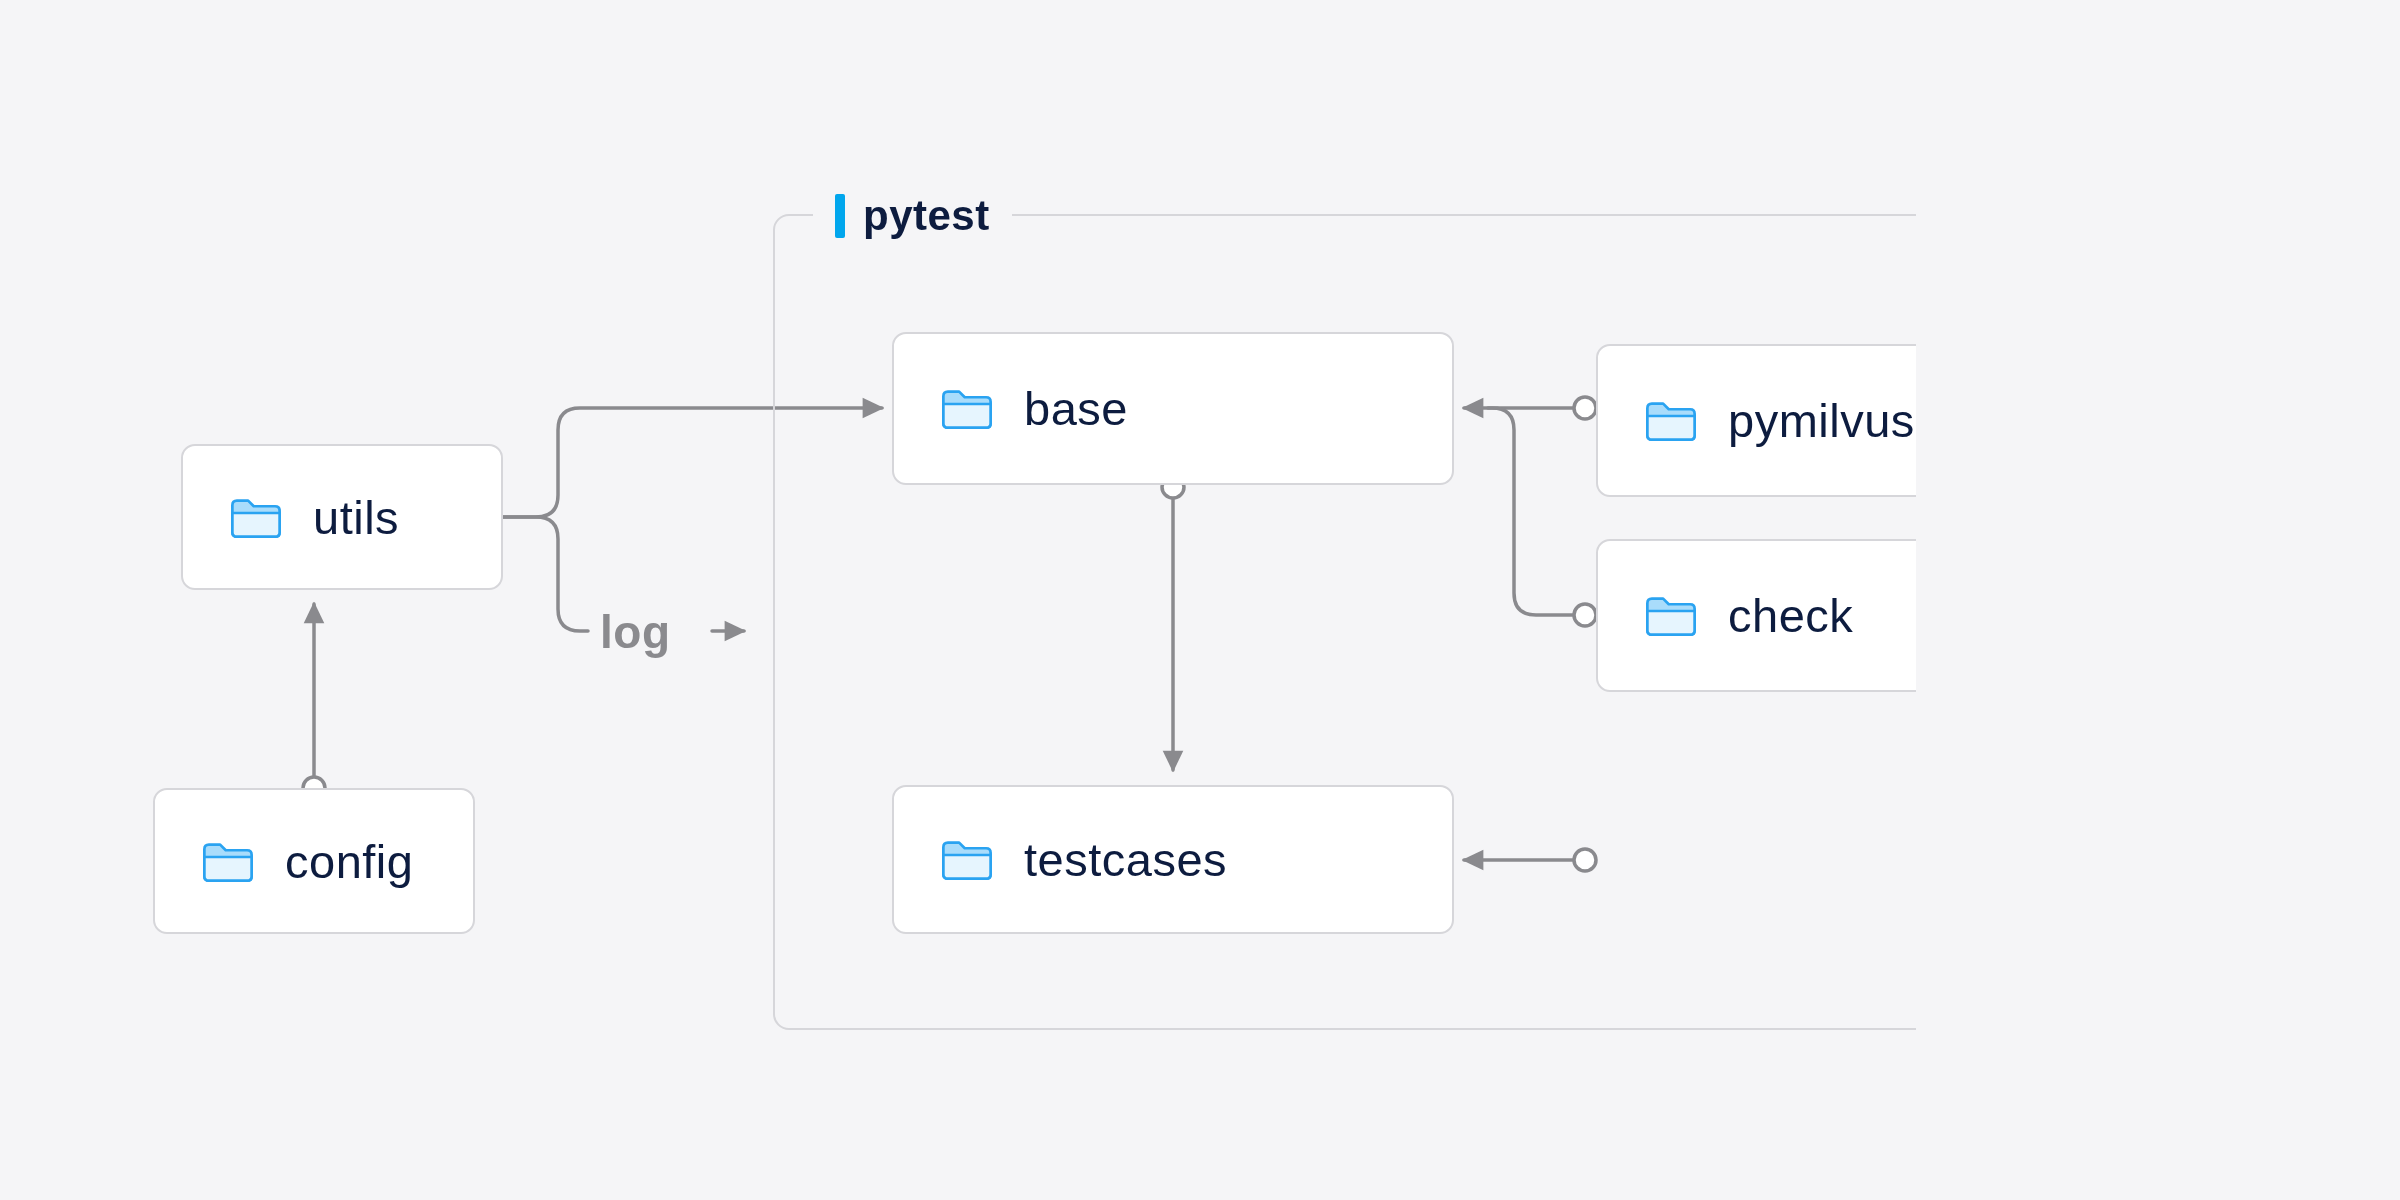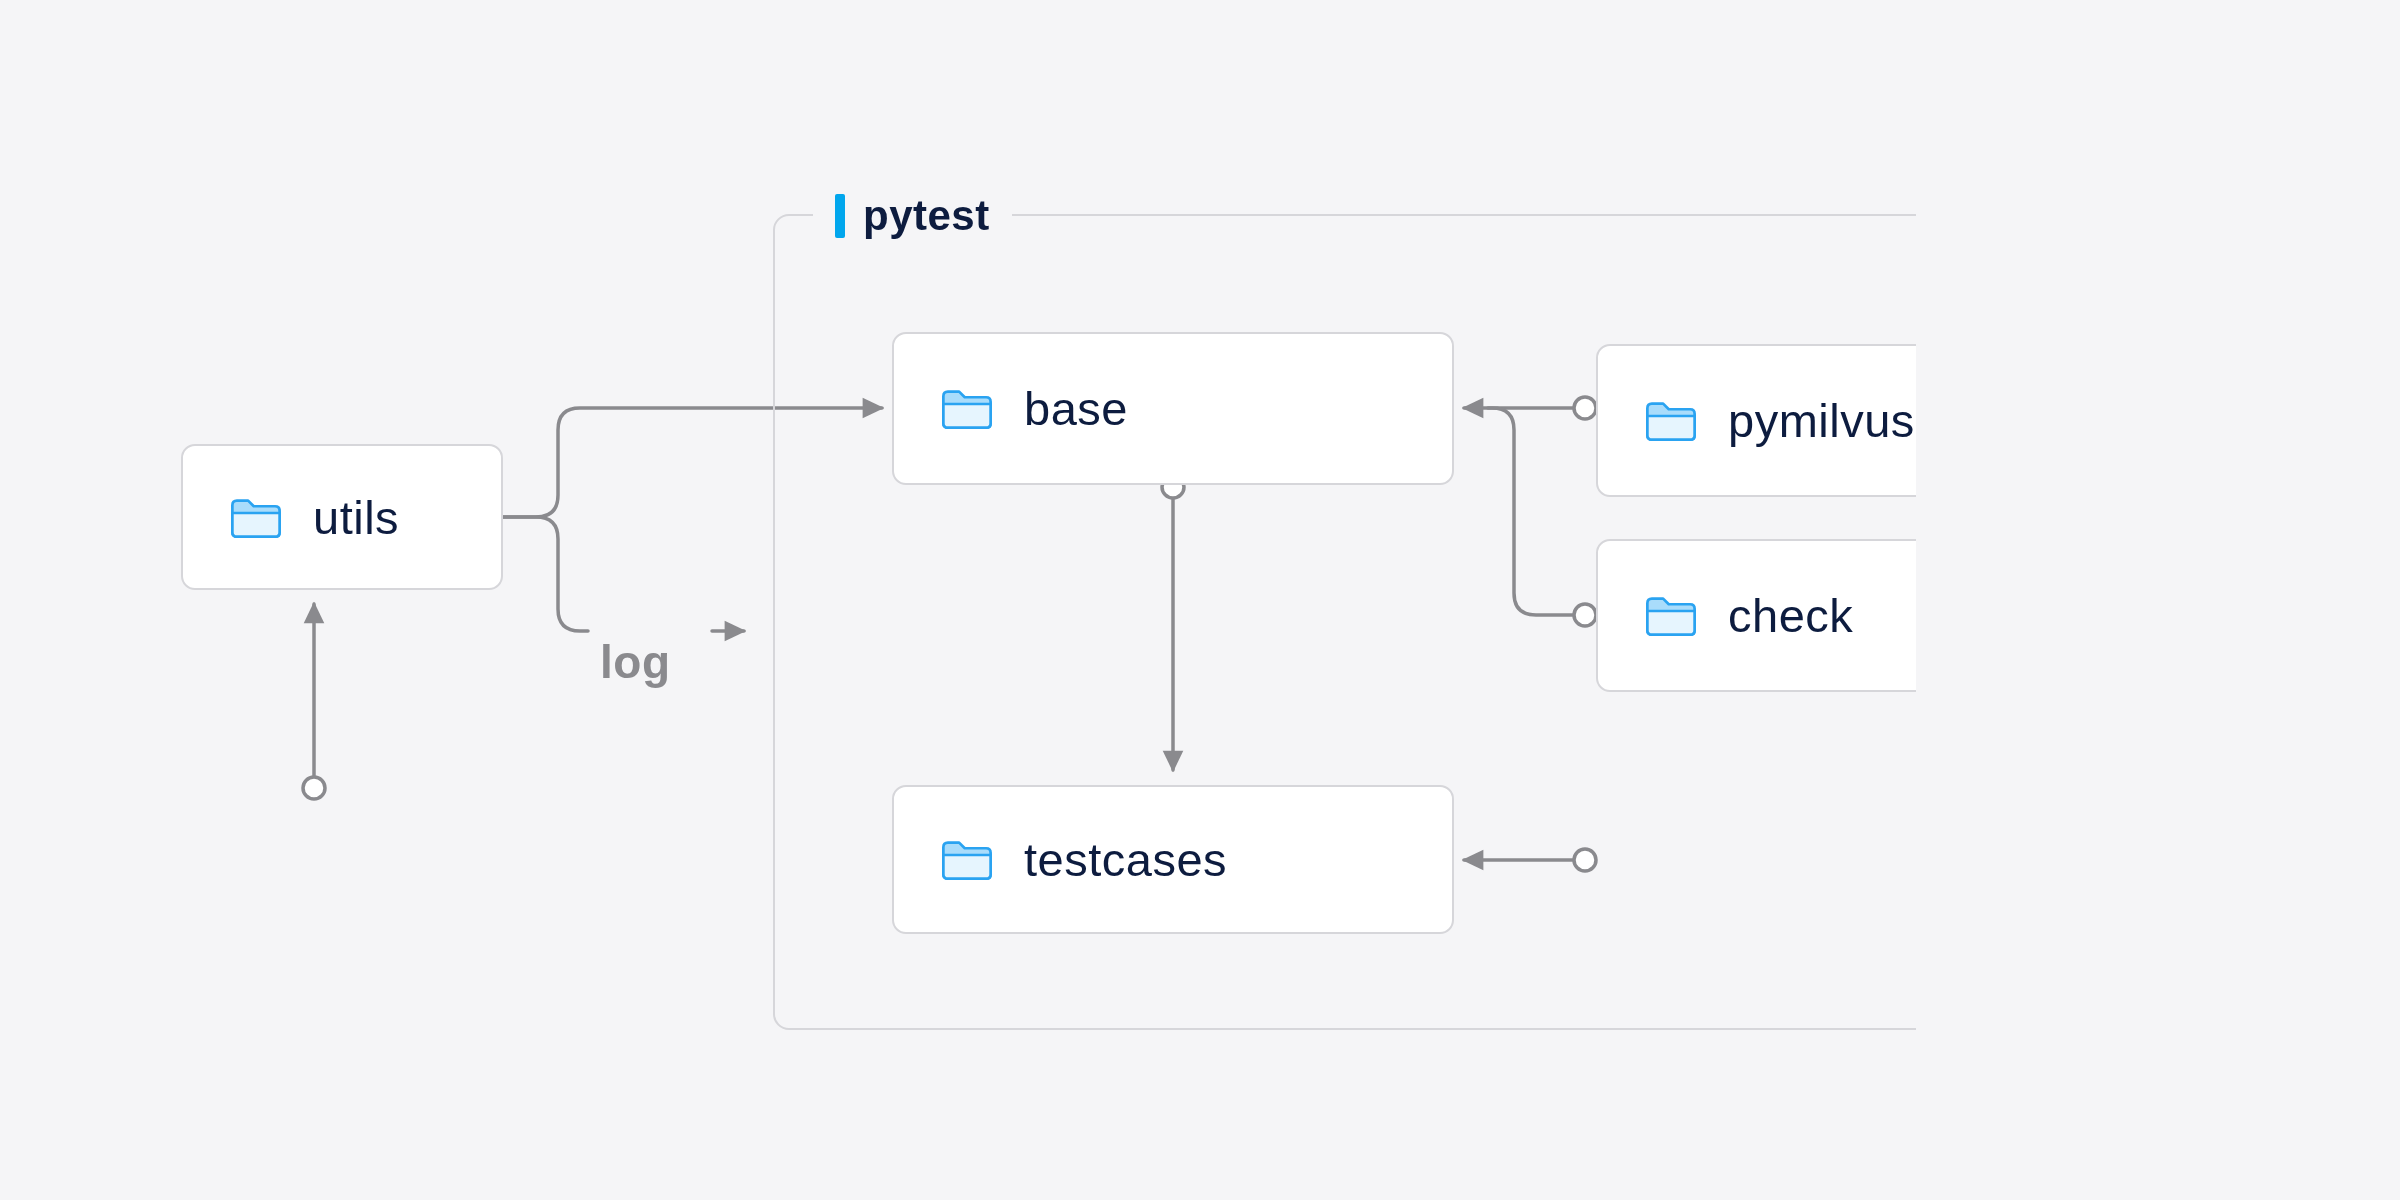--- a/index.html
+++ b/index.html
@@ -47,21 +47,21 @@
   }
   .node .label {
     font-size: 47px; font-weight: 400;
     color: var(--text, #0d1c3f); letter-spacing: 0.5px;
   }
   .folder { flex: 0 0 auto; }
 
   .edge-label {
     position: absolute; transform: translateY(-50%);
     font-size: 46px; font-weight: 600;
-    color: var(--arrow, #8a8a8e); letter-spacing: 0.5px; margin-top: 30px;
+    color: var(--arrow, #8a8a8e); letter-spacing: 0.5px;
   }
 </style>
 </head>
 <body>
 
 <div class="canvas">
 
   <svg class="edges" width="2400" height="1200" viewBox="0 0 2400 1200">
     <defs>
       <marker id="arrow" viewBox="0 0 10 10" refX="8.5" refY="5" markerWidth="7" markerHeight="7" orient="auto">
@@ -98,20 +98,27 @@
   </div>
 
   <div class="node" style="left:153px; top:444px; width:322px; height:146px;margin-left:28px;">
     <svg class="folder" viewBox="0 0 48 40" width="54" height="45">
       <path d="M3 9 Q3 5 7 5 H17 L22 10 H41 Q45 10 45 14 V33 Q45 37 41 37 H7 Q3 37 3 33 Z" fill="#a9dcfb" stroke="#2aa3f1" stroke-width="2.4" stroke-linejoin="round"></path>
       <path d="M3 16 H45 V33 Q45 37 41 37 H7 Q3 37 3 33 Z" fill="#e6f5fe" stroke="#2aa3f1" stroke-width="2.4" stroke-linejoin="round"></path>
     </svg>
     <span class="label">utils</span>
   </div>
 
+  <div class="node" style="left:153px; top:788px; width:322px; height:146px;">
+    <svg class="folder" viewBox="0 0 48 40" width="54" height="45">
+      <path d="M3 9 Q3 5 7 5 H17 L22 10 H41 Q45 10 45 14 V33 Q45 37 41 37 H7 Q3 37 3 33 Z" fill="#a9dcfb" stroke="#2aa3f1" stroke-width="2.4" stroke-linejoin="round"></path>
+      <path d="M3 16 H45 V33 Q45 37 41 37 H7 Q3 37 3 33 Z" fill="#e6f5fe" stroke="#2aa3f1" stroke-width="2.4" stroke-linejoin="round"></path>
+    </svg>
+    <span class="label">config</span>
+  </div>
 
   <div class="node" style="left:892px; top:332px; width:562px; height:153px;">
     <svg class="folder" viewBox="0 0 48 40" width="54" height="45">
       <path d="M3 9 Q3 5 7 5 H17 L22 10 H41 Q45 10 45 14 V33 Q45 37 41 37 H7 Q3 37 3 33 Z" fill="#a9dcfb" stroke="#2aa3f1" stroke-width="2.4" stroke-linejoin="round"></path>
       <path d="M3 16 H45 V33 Q45 37 41 37 H7 Q3 37 3 33 Z" fill="#e6f5fe" stroke="#2aa3f1" stroke-width="2.4" stroke-linejoin="round"></path>
     </svg>
     <span class="label">base</span>
   </div>
 
   <div class="node" style="left:1596px; top:332px; width:554px; height:153px;margin-top:12px;">

